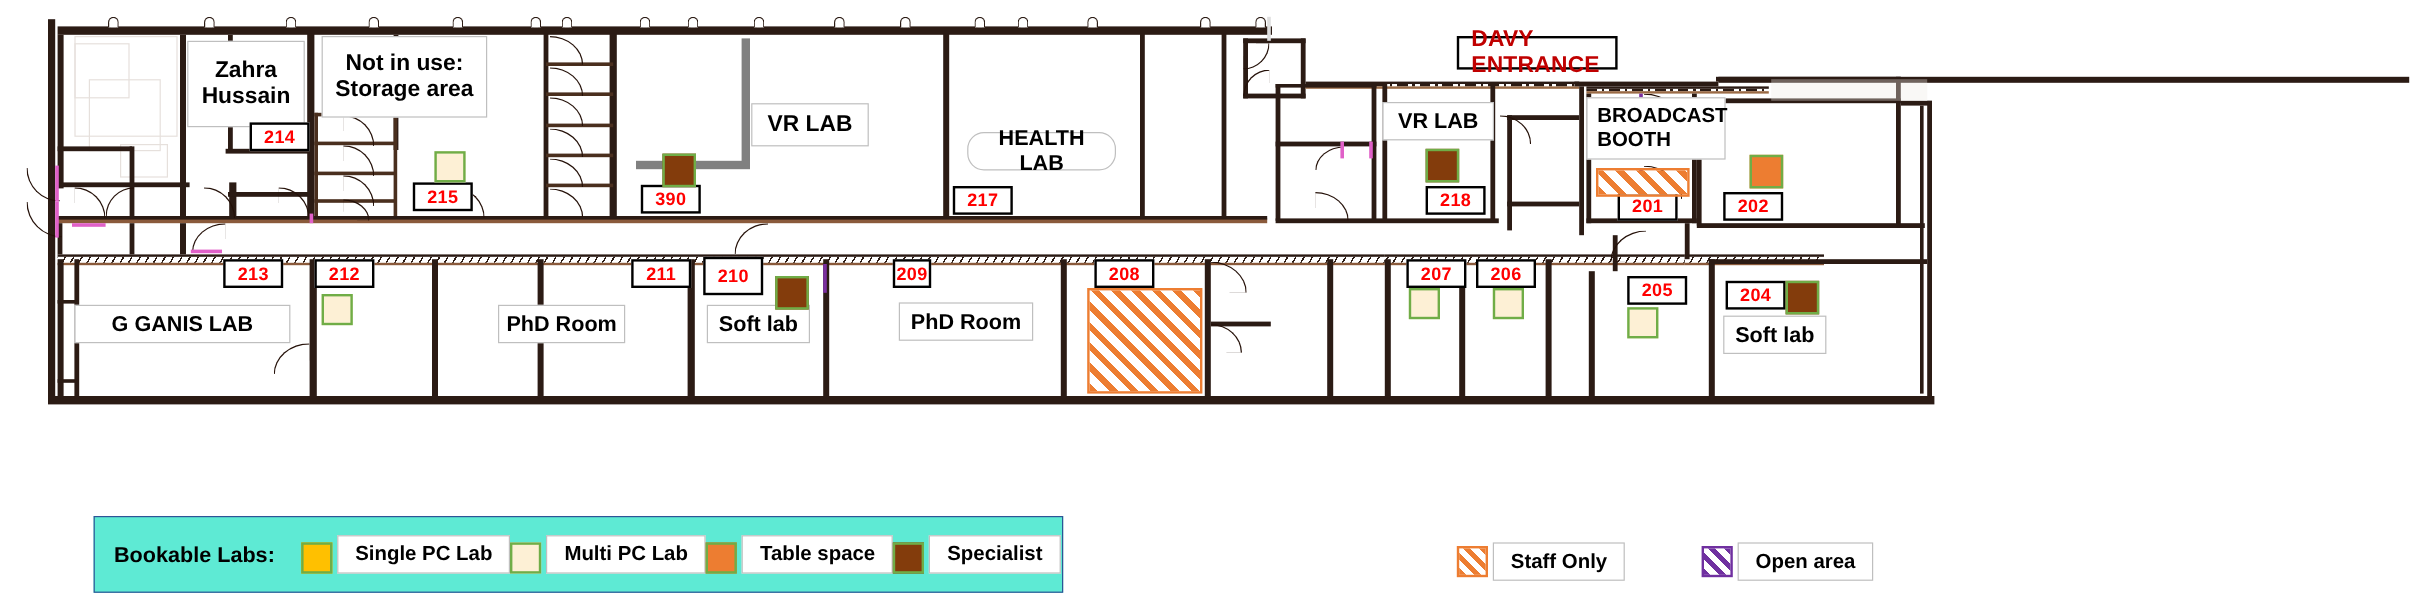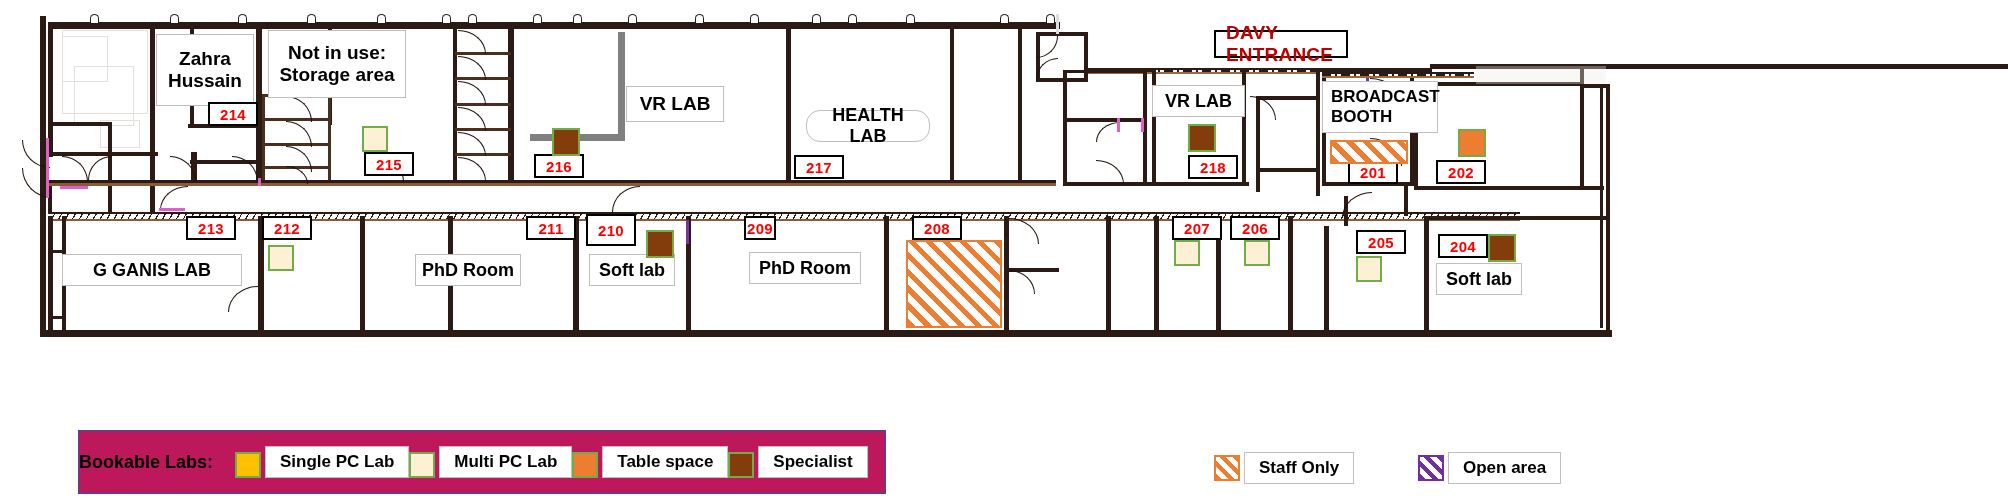--- a/index.html
+++ b/index.html
@@ -140,24 +140,25 @@
   
   .faint { position: absolute; border: 1px solid #e6e0dc; }
   .faint2 { position: absolute; background: #efeae6; }
 
   
   #legend-bookable {
     position: absolute;
     left: 78px; top: 430px;
     width: 808px; height: 64px;
     border: 1.5px solid #2e5496;
-    background: #be185d;
+    background: #5eead4;
     display: flex;
     align-items: center;
     gap: 0px;
+    padding-left: 16px;
   }
   .legend-title {
     font-weight: bold; font-size: 18px; color:#000;
     margin-right: 22px; white-space: nowrap;
   }
   .legend-item { display:flex; align-items:flex-end; }
   .legend-key {
     width: 26px; height: 26px; border: 2px solid #70ad47; flex: none;
   }
   .legend-key.nb { border: 2px solid #ed7d31; }
@@ -379,22 +380,22 @@
 
   <div class="roomlabel" style="left:589px;top:254px;width:86px;height:32px;font-size:18px;">Soft lab</div>
 
   <div class="roomlabel" style="left:749px;top:252px;width:112px;height:32px;font-size:18px;">PhD Room</div>
 
   <div class="roomlabel" style="left:1436px;top:263px;width:86px;height:32px;font-size:18px;">Soft lab</div>
 
   <div class="titletag" style="left:1214px;top:30px;width:134px;height:28px;">DAVY ENTRANCE</div>
 
   <div class="roomnum" style="left:208px;top:102px;width:50px;height:24px;">214</div>
-  <div class="roomnum" style="left:344px;top:152px;width:50px;height:24px;margin-left:20px;">215</div>
-  <div class="roomnum" style="left:534px;top:154px;width:50px;height:24px;">216</div>
+  <div class="roomnum" style="left:344px;top:152px;width:50px;height:24px;">215</div>
+  <div class="roomnum" style="left:534px;top:154px;width:50px;height:24px;">390</div>
   <div class="roomnum" style="left:794px;top:155px;width:50px;height:24px;">217</div>
   <div class="roomnum" style="left:1188px;top:155px;width:50px;height:24px;">218</div>
   <div class="roomnum" style="left:1348px;top:160px;width:50px;height:24px;">201</div>
   <div class="roomnum" style="left:1436px;top:160px;width:50px;height:24px;">202</div>
 
   <div class="roomnum" style="left:186px;top:216px;width:50px;height:24px;">213</div>
   <div class="roomnum" style="left:262px;top:216px;width:50px;height:24px;">212</div>
   <div class="roomnum" style="left:526px;top:216px;width:50px;height:24px;">211</div>
   <div class="roomnum" style="left:586px;top:214px;width:50px;height:32px;">210</div>
   <div class="roomnum" style="left:744px;top:216px;width:32px;height:24px;">209</div>

